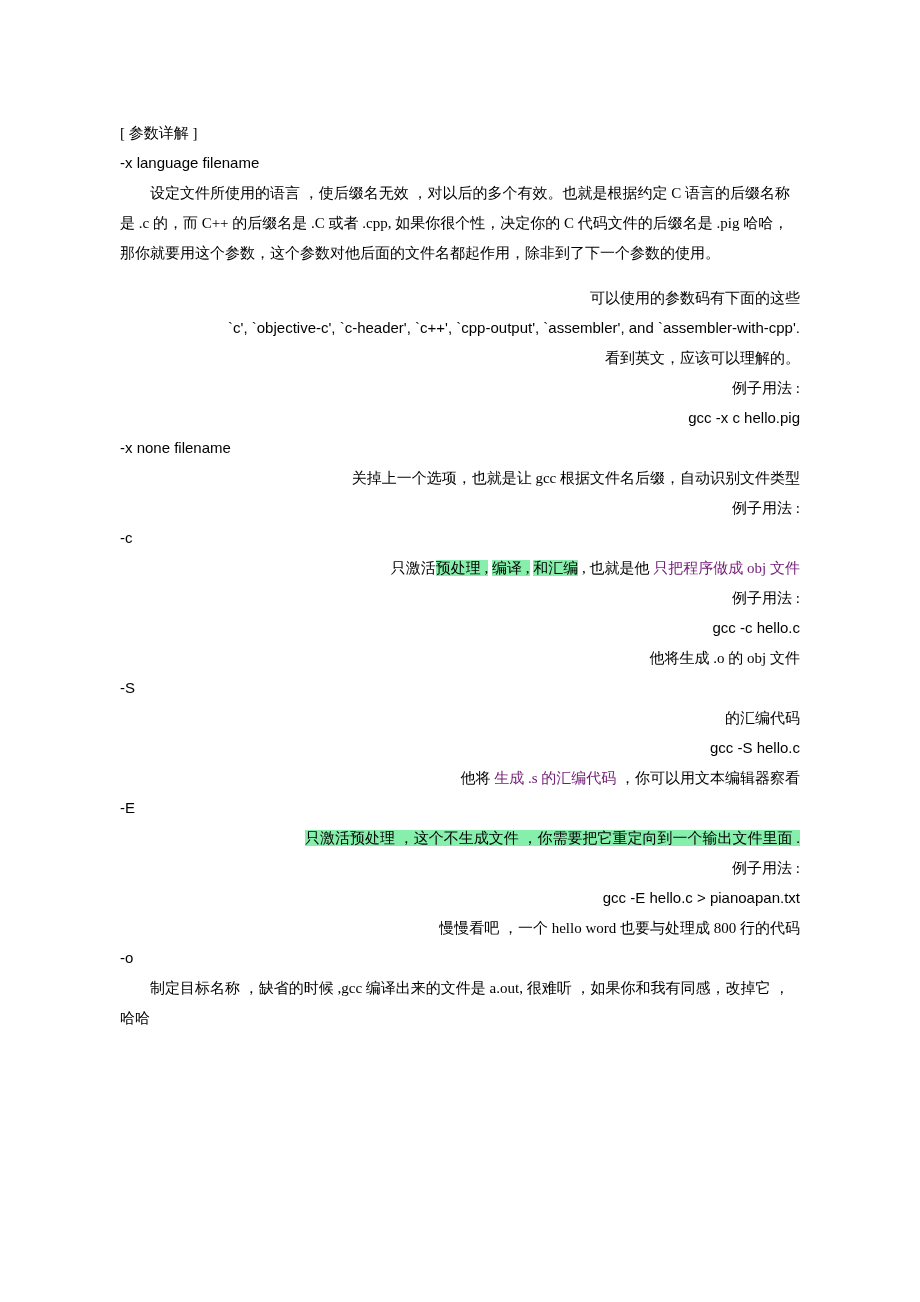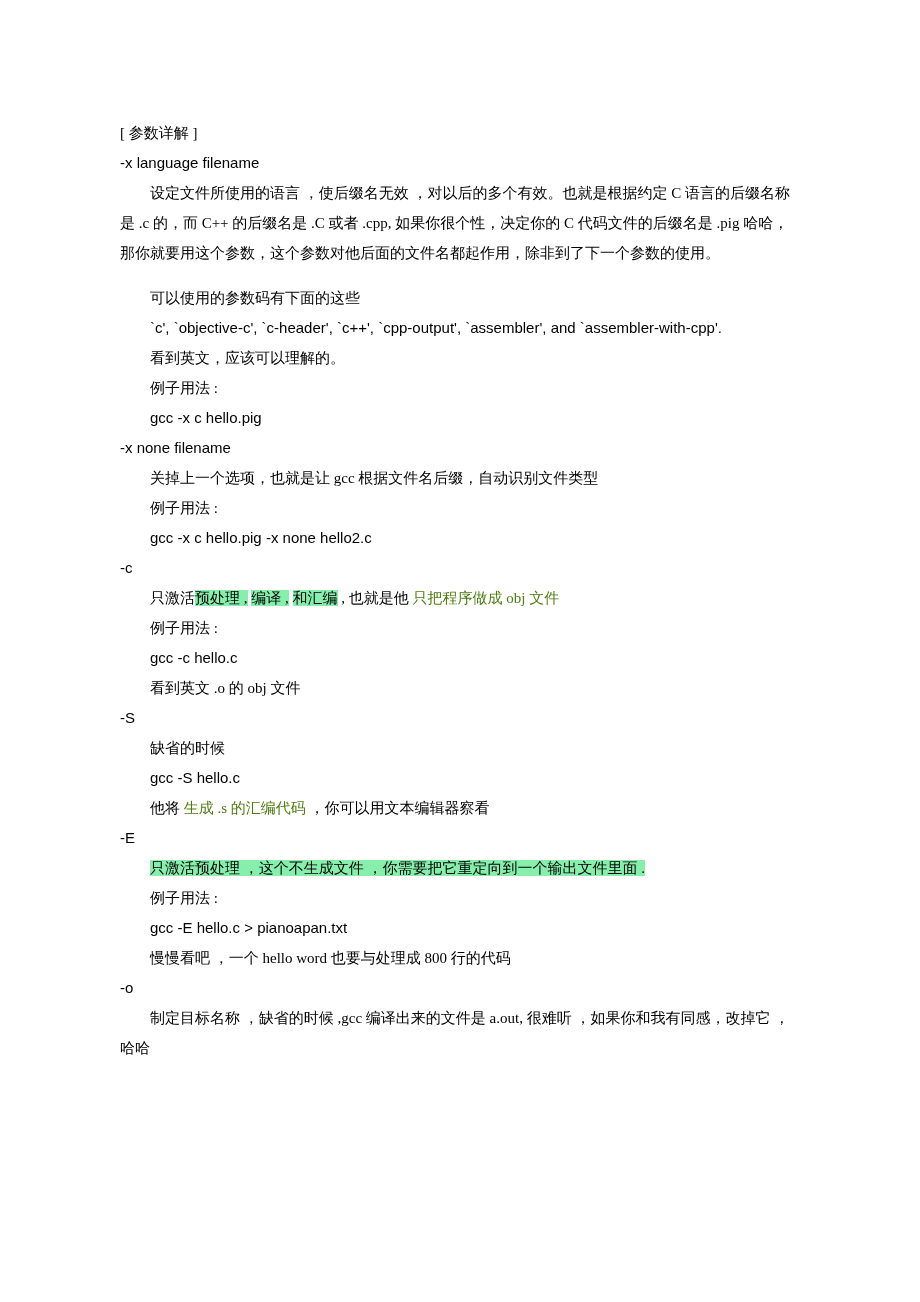--- a/index.html
+++ b/index.html
@@ -16,29 +16,30 @@
     box-sizing: border-box;
     padding: 118px 120px 84px 120px;
     line-height: 2;
   }
   .line {
     margin: 0;
     padding: 0;
   }
   .indent {
     text-indent: 2em;
+    text-align: right;
   }
   .flag {
     font-family: Arial, sans-serif;
   }
   .hl {
     background: #86efac;
   }
   .red {
-    color: #4d7c0f;
+    color: #701a75;
   }
 </style>
 </head>
 <body>
 
 <div class="page">
 
   <p class="line">[ 参数详解 ]</p>
 
   <p class="line flag">-x language filename</p>
@@ -46,32 +47,31 @@
   <p class="line" style="height:1em"></p>
   <p class="line indent">可以使用的参数码有下面的这些</p>
   <p class="line indent flag"> `c', `objective-c', `c-header', `c++', `cpp-output', `assembler', and `assembler-with-cpp'.</p>
   <p class="line indent">看到英文，应该可以理解的。</p>
   <p class="line indent">例子用法 :</p>
   <p class="line indent flag"> gcc -x c hello.pig</p>
 
   <p class="line flag">-x none filename</p>
   <p class="line indent">关掉上一个选项，也就是让 gcc 根据文件名后缀，自动识别文件类型</p>
   <p class="line indent">例子用法 :</p>
-  <p class="line indent flag"> gcc -x c hello.pig -x none hello2.c</p>
 
   <p class="line flag">-c</p>
   <p class="line indent">
     <span>只激活</span><span class="hl">预处理 ,</span><span> </span><span class="hl">编译 ,</span><span> </span><span class="hl">和汇编</span><span> , 也就是他 </span><span class="red">只把程序做成 obj 文件</span>
   </p>
   <p class="line indent">例子用法 :</p>
   <p class="line indent flag"> gcc -c hello.c</p>
-  <p class="line indent">看到英文 .o 的 obj 文件</p>
+  <p class="line indent">他将生成 .o 的 obj 文件</p>
 
   <p class="line flag">-S</p>
-  <p class="line indent">缺省的时候</p>
+  <p class="line indent">的汇编代码</p>
   <p class="line indent flag"> gcc -S hello.c</p>
   <p class="line indent">
     <span>他将 </span><span class="red">生成 .s 的汇编代码</span><span> ，你可以用文本编辑器察看</span>
   </p>
 
   <p class="line flag">-E</p>
   <p class="line indent">
     <span class="hl">只激活预处理 ，这个不生成文件 ，你需要把它重定向到一个输出文件里面 .</span>
   </p>
   <p class="line indent">例子用法 :</p>

